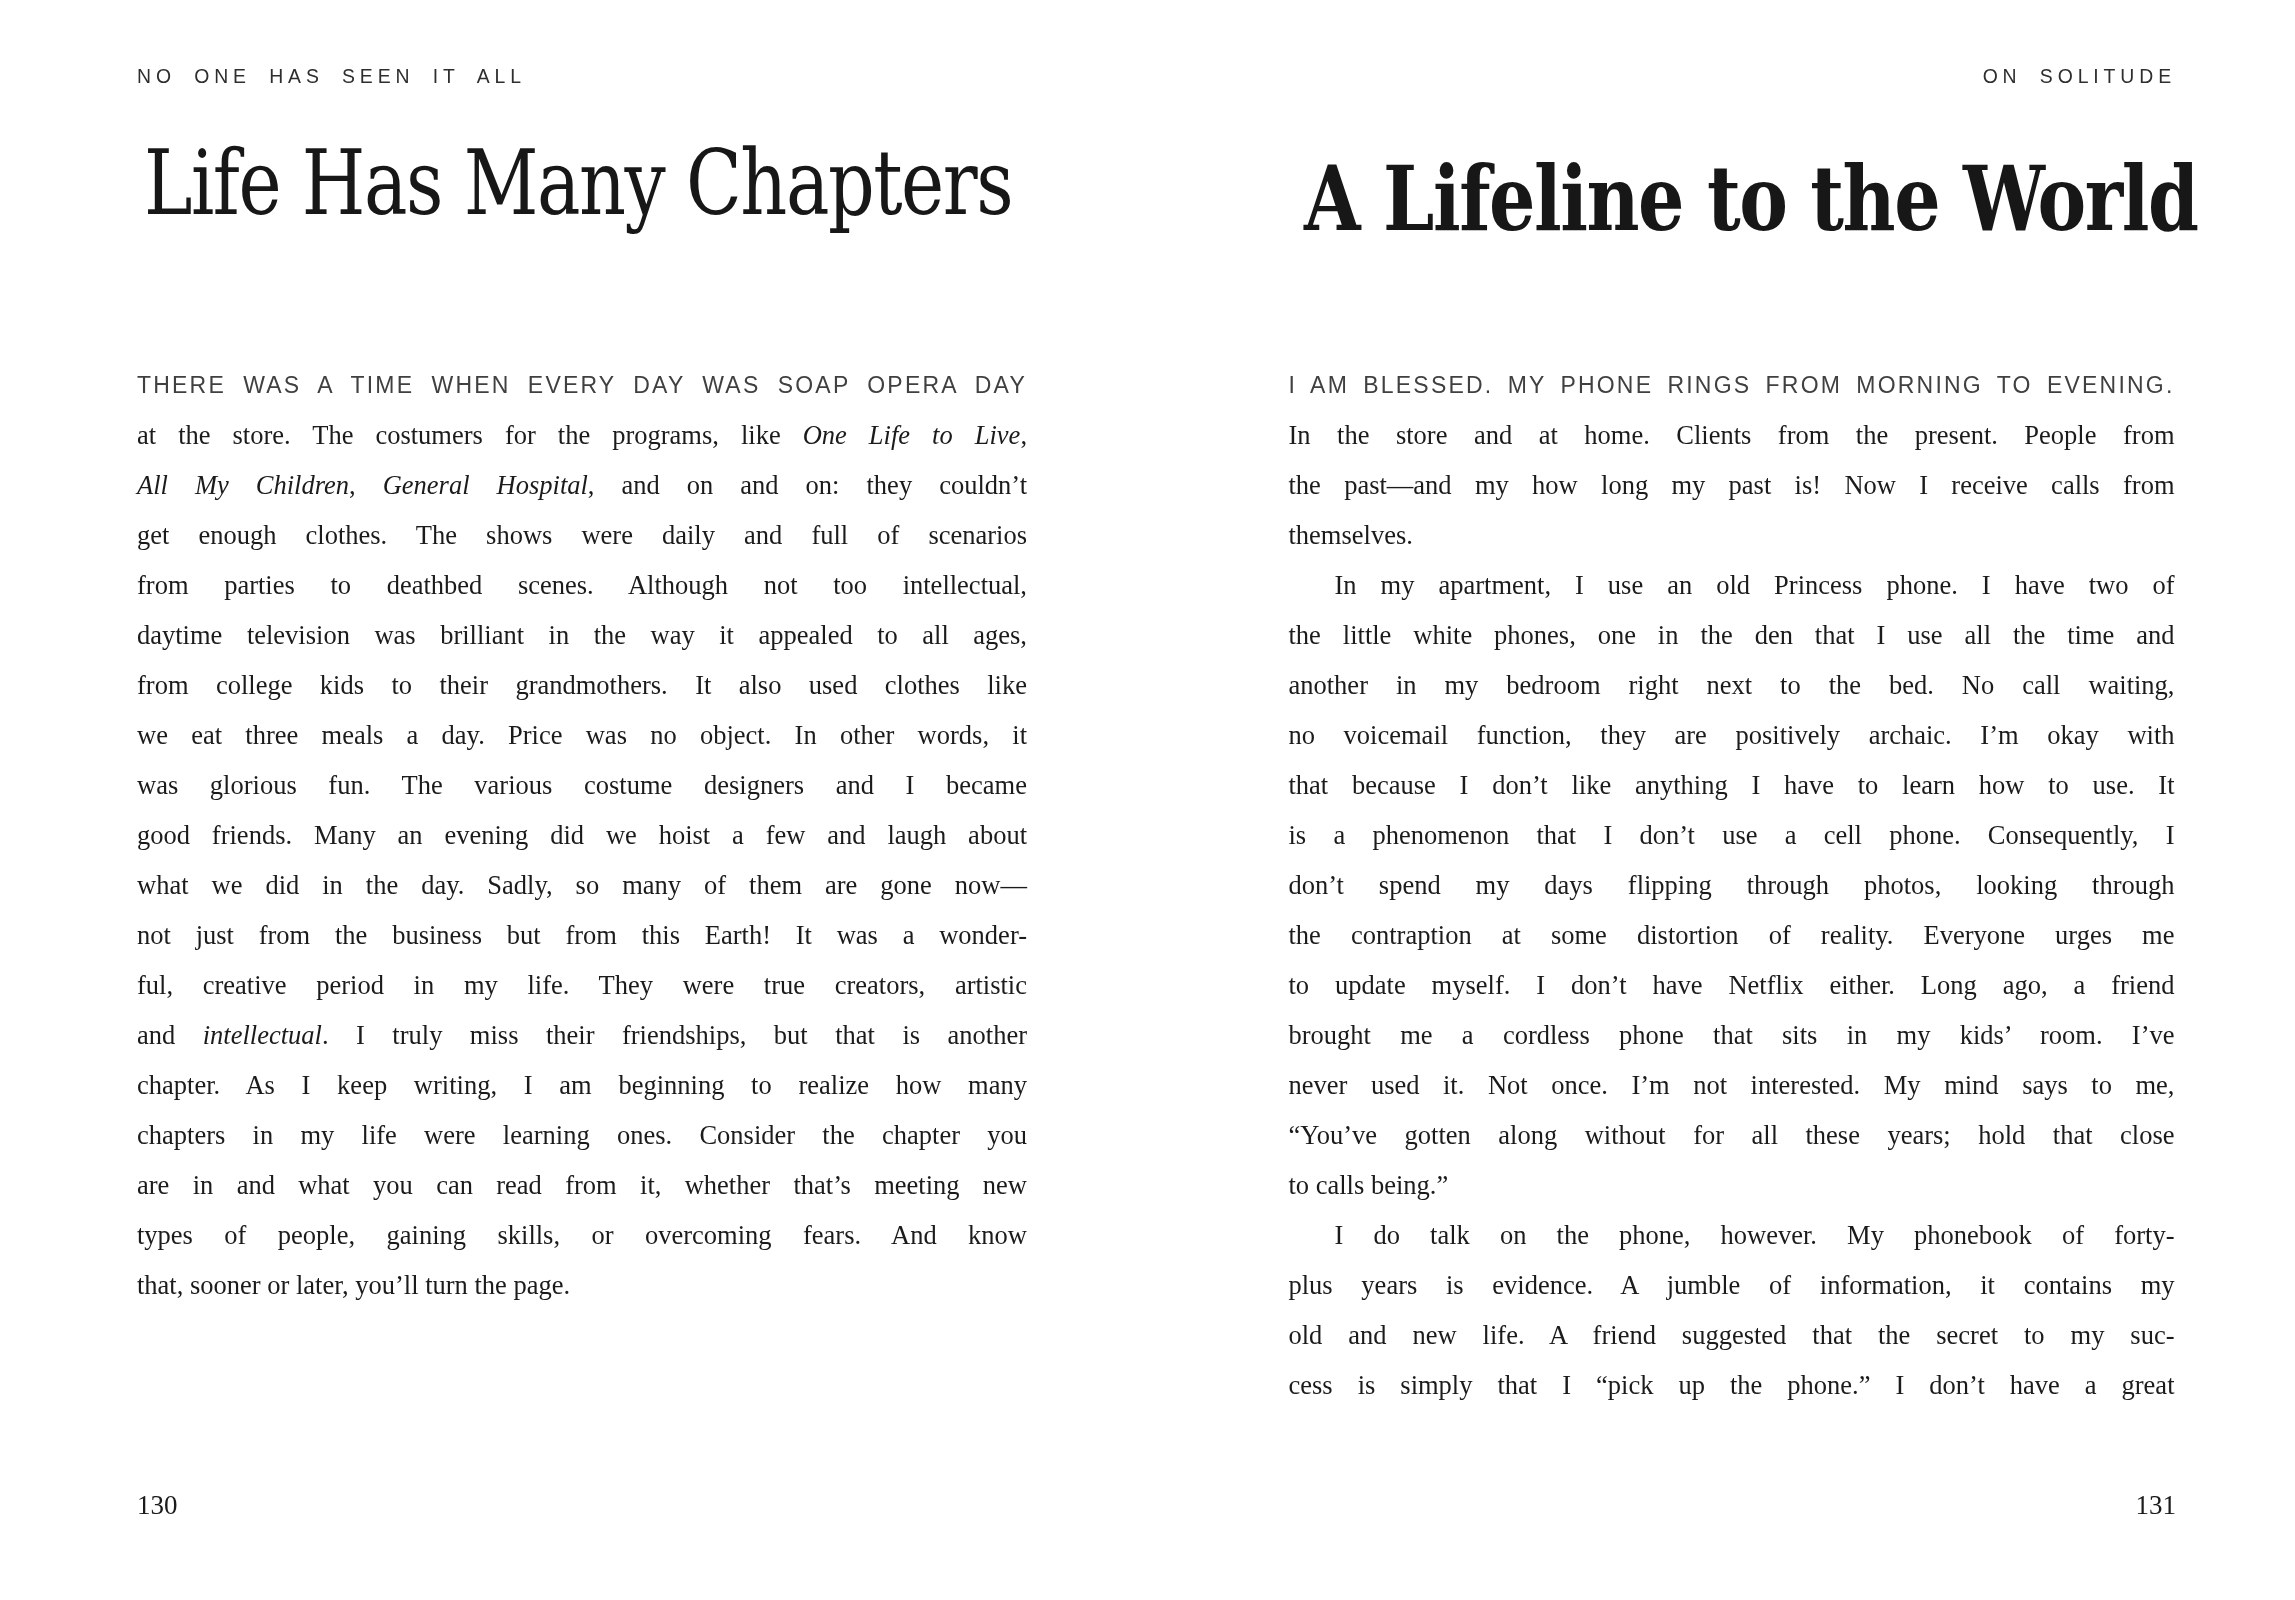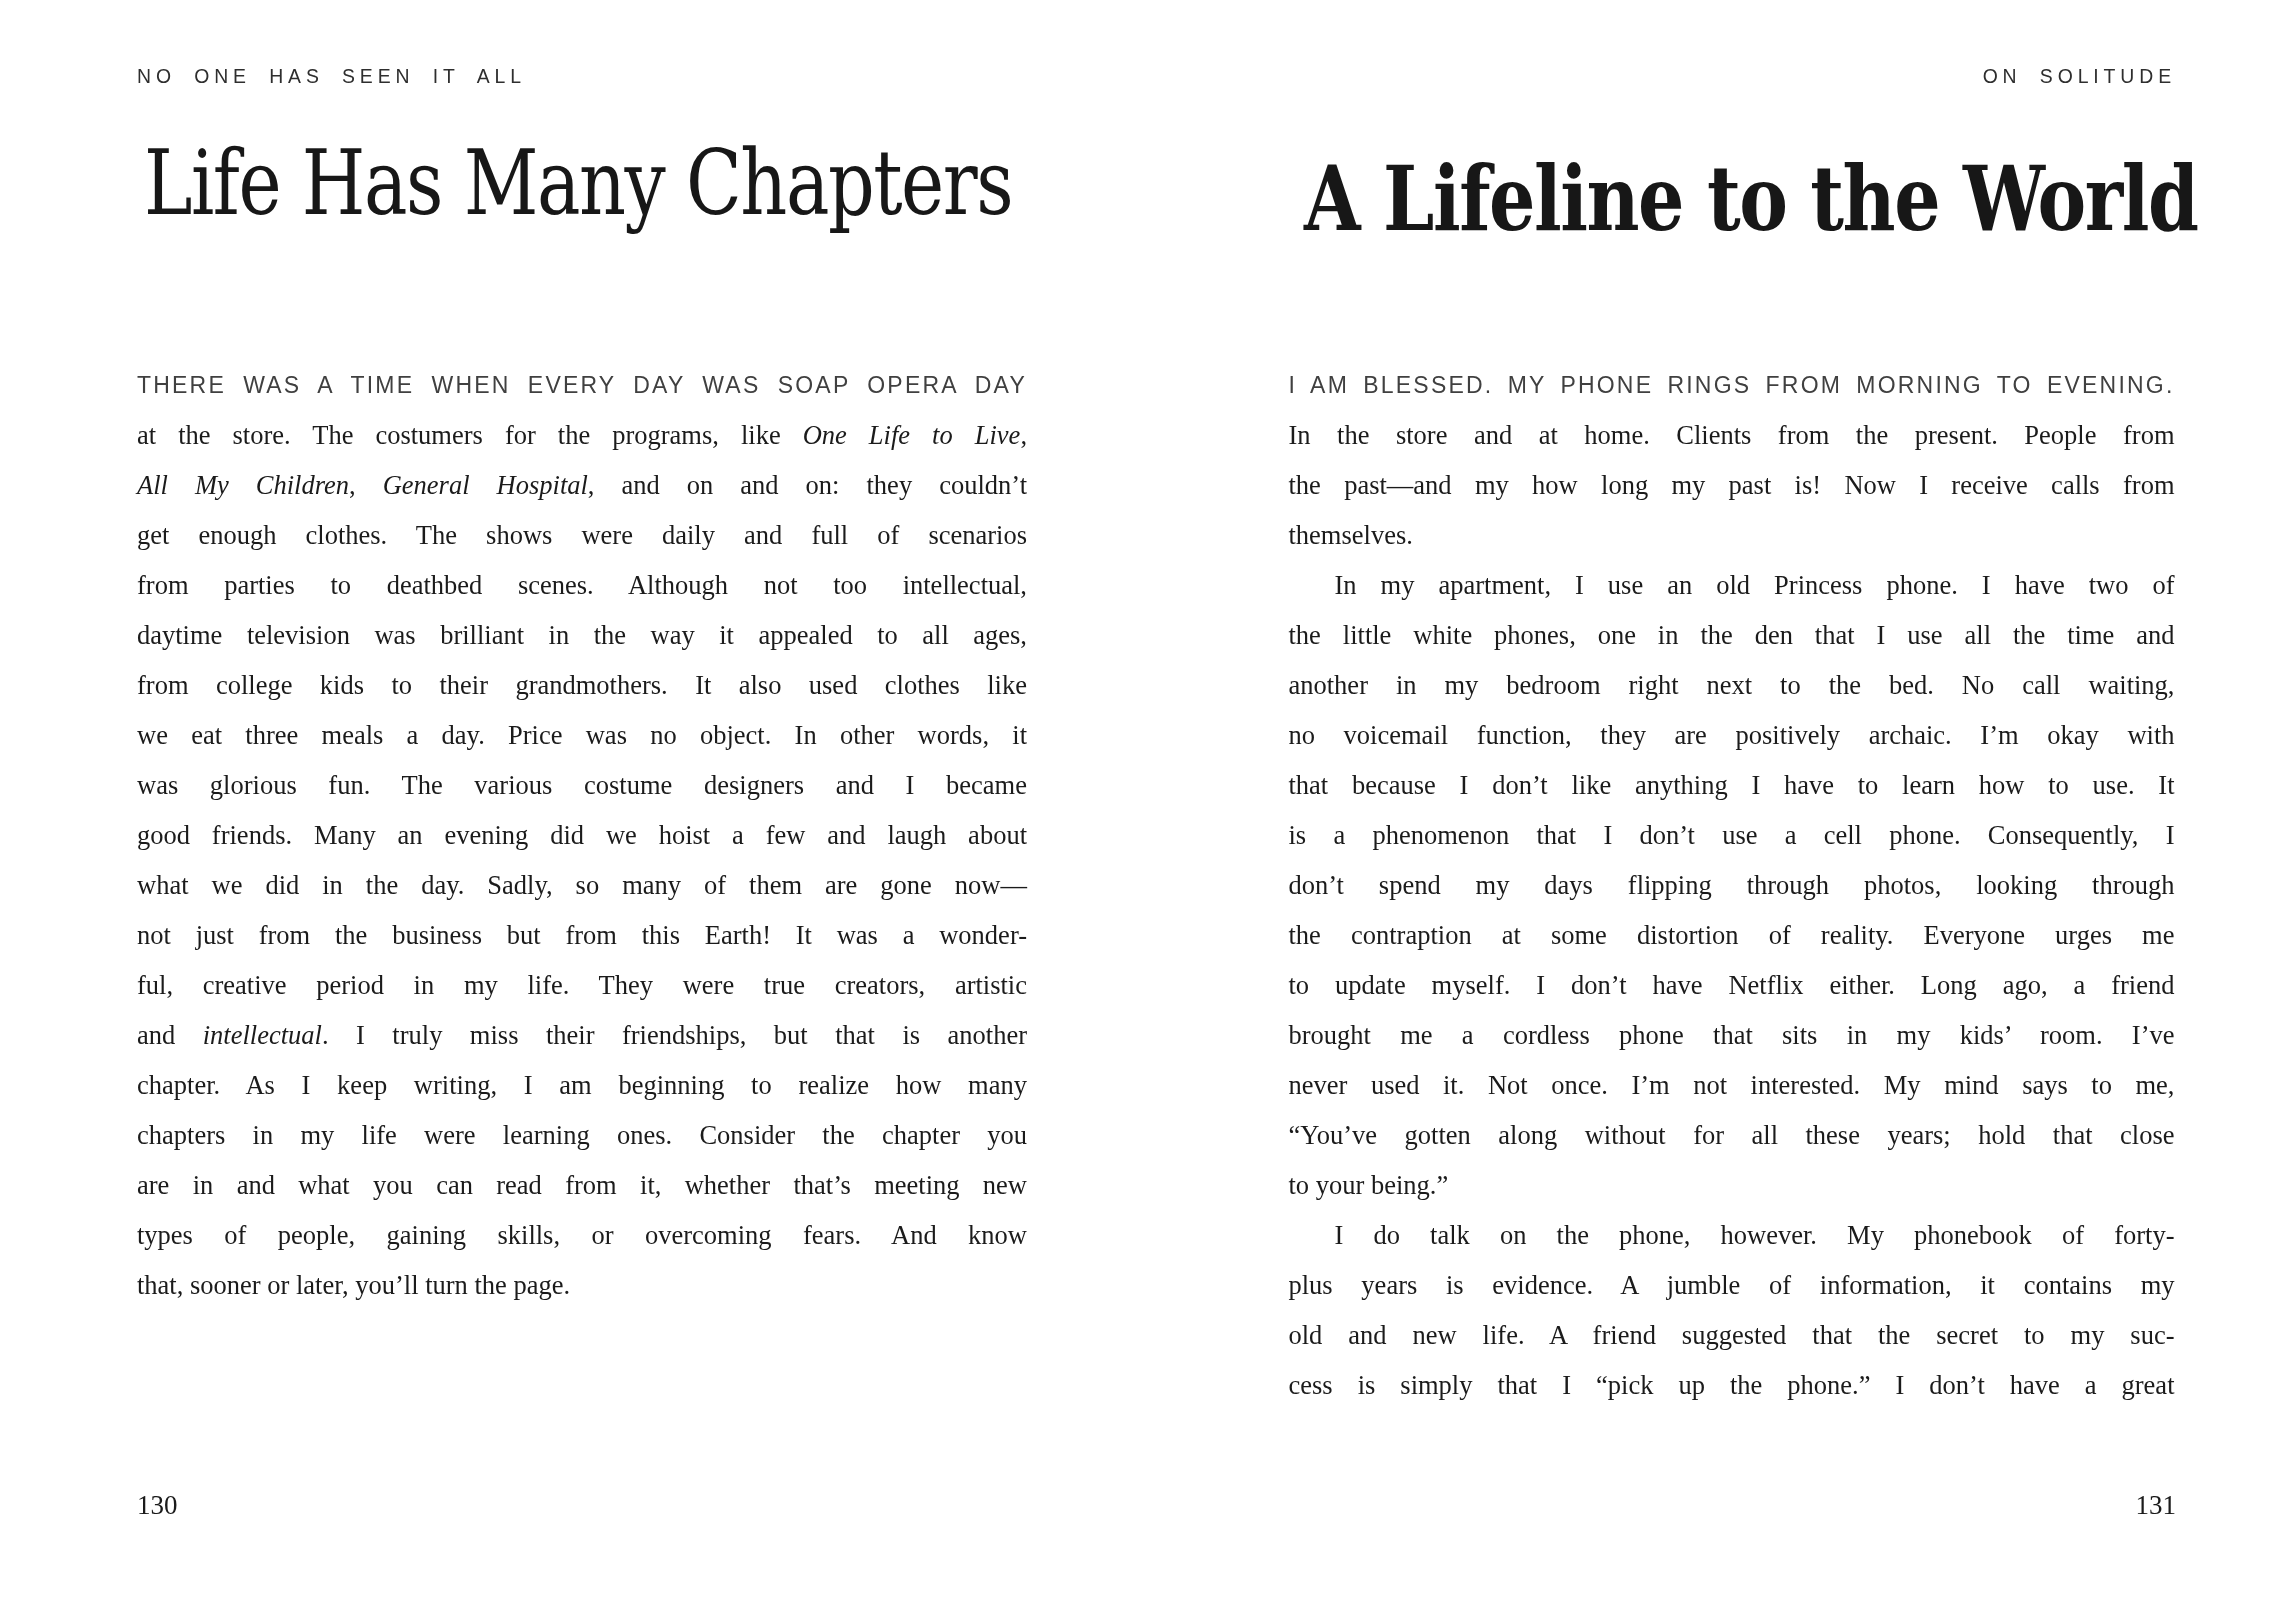--- a/index.html
+++ b/index.html
@@ -118,21 +118,21 @@
         <div class="line"><span>another in my bedroom right next to the bed. No call waiting,</span></div>
         <div class="line"><span>no voicemail function, they are positively archaic. I’m okay with</span></div>
         <div class="line"><span>that because I don’t like anything I have to learn how to use. It</span></div>
         <div class="line"><span>is a phenomenon that I don’t use a cell phone. Consequently, I</span></div>
         <div class="line"><span>don’t spend my days flipping through photos, looking through</span></div>
         <div class="line"><span>the contraption at some distortion of reality. Everyone urges me</span></div>
         <div class="line"><span>to update myself. I don’t have Netflix either. Long ago, a friend</span></div>
         <div class="line"><span>brought me a cordless phone that sits in my kids’ room. I’ve</span></div>
         <div class="line"><span>never used it. Not once. I’m not interested. My mind says to me,</span></div>
         <div class="line"><span>“You’ve gotten along without for all these years; hold that close</span></div>
-        <div class="line last"><span>to your being.”</span></div>
+        <div class="line last"><span>to calls being.”</span></div>
         <div class="line indent"><span>I do talk on the phone, however. My phonebook of forty-</span></div>
         <div class="line"><span>plus years is evidence. A jumble of information, it contains my</span></div>
         <div class="line"><span>old and new life. A friend suggested that the secret to my suc-</span></div>
         <div class="line"><span>cess is simply that I “pick up the phone.” I don’t have a great</span></div>
       </div>
     <div class="page-number">131</div>
   </div>
 
 </div>
 

